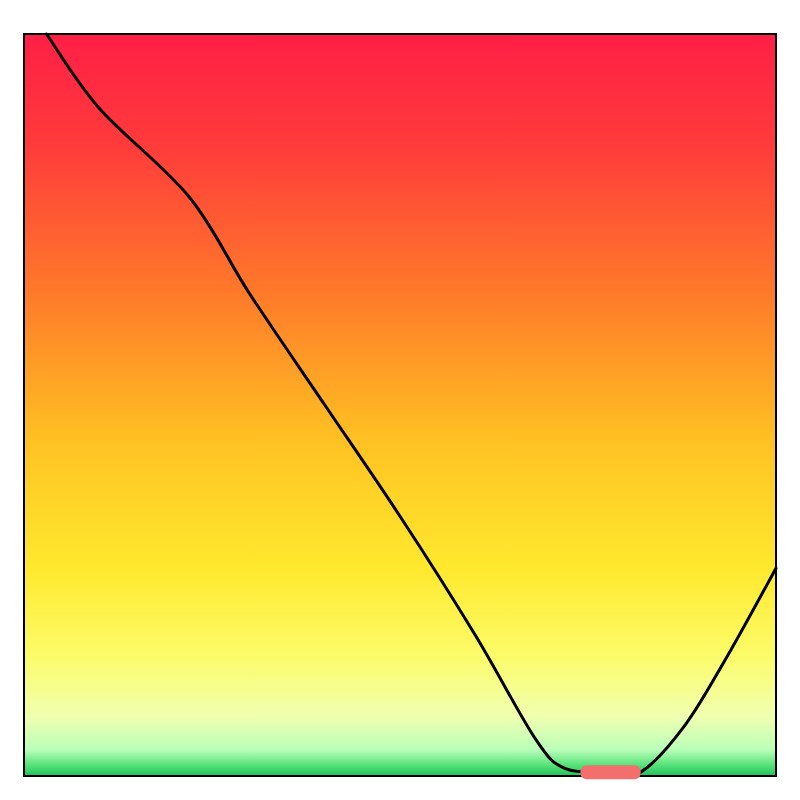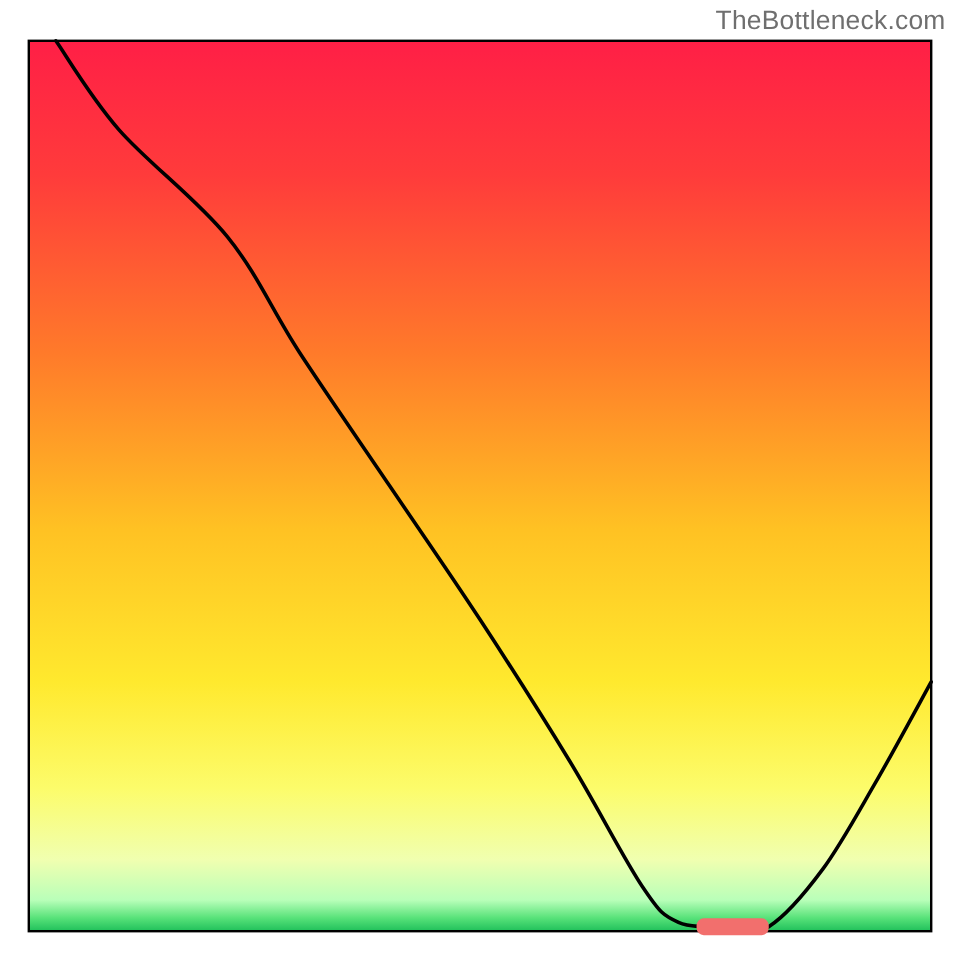--- a/index.html
+++ b/index.html
@@ -31,21 +31,20 @@
     top: 0;
     left: 0;
     width: 800px;
     height: 800px;
   }
 </style>
 </head>
 <body>
 
 <div class="frame">
-  <div class="watermark">TheBottleneck.com</div>
 
   <svg class="chart" viewBox="0 0 800 800">
     <defs>
       <linearGradient id="bg-grad" x1="0" y1="0" x2="0" y2="1">
       <stop offset="0.00%" stop-color="#ff1f46"></stop>
           <stop offset="15.00%" stop-color="#ff3b3b"></stop>
           <stop offset="35.00%" stop-color="#ff7a2a"></stop>
           <stop offset="55.00%" stop-color="#ffc223"></stop>
           <stop offset="72.00%" stop-color="#ffe92e"></stop>
           <stop offset="84.00%" stop-color="#fcfc6b"></stop>

